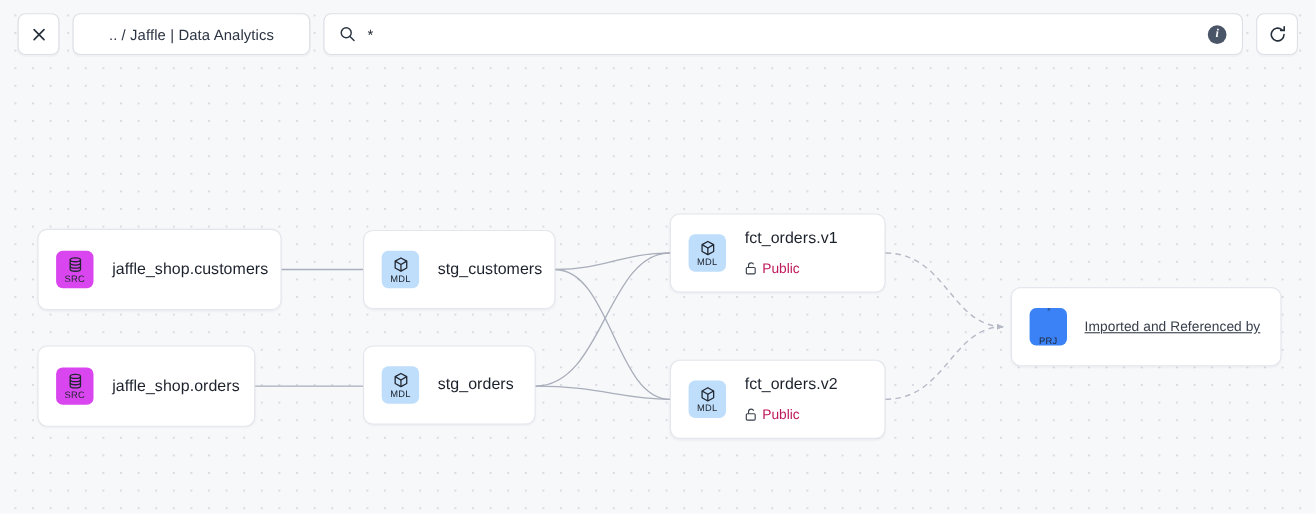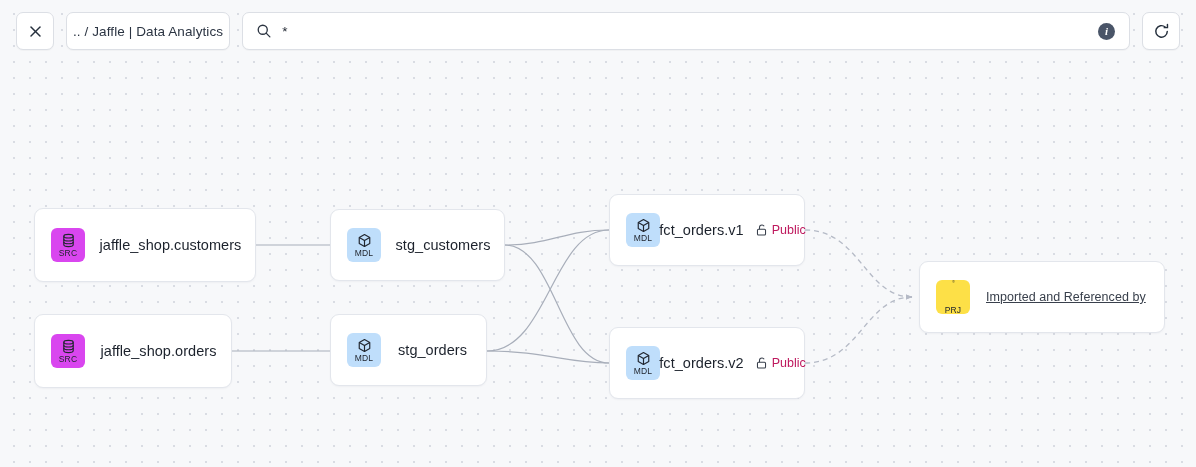--- a/index.html
+++ b/index.html
@@ -61,21 +61,21 @@
   }
   .tb-btn svg { display: block; }
 
   #breadcrumb {
     background: #ffffff;
     border: 1px solid #dcdfe5;
     border-radius: 7px;
     height: 38px;
     display: flex;
     align-items: center;
-    padding: 0 6px;
+    padding: 0 32px;
     box-sizing: border-box;
     font-size: 13.5px;
     color: #2b3442;
     letter-spacing: 0.1px;
     white-space: nowrap;
     cursor: pointer;
     box-shadow: 0 1px 1px rgba(16,24,40,0.03);
   }
 
   #searchbox {
@@ -170,25 +170,25 @@
   .badge .badge-text {
     font-size: 8.5px;
     letter-spacing: 0.2px;
     color: #21262f;
     line-height: 1;
     margin-top: 1.5px;
     font-family: "Liberation Sans", sans-serif;
   }
   .badge-src { background: #d946ef; }
   .badge-mdl { background: #bfdefb; }
-  .badge-prj { background: #fde047; gap: 21px; }
+  .badge-prj { background: #3b82f6; gap: 21px; }
 
   .node-body {
     display: flex;
-    flex-direction: row;
+    flex-direction: column;
     justify-content: center;
     gap: 12px;
     min-width: 0;
   }
   .node-title {
     font-size: 14.5px;
     color: #1c222c;
     white-space: nowrap;
     letter-spacing: 0.05px;
   }

